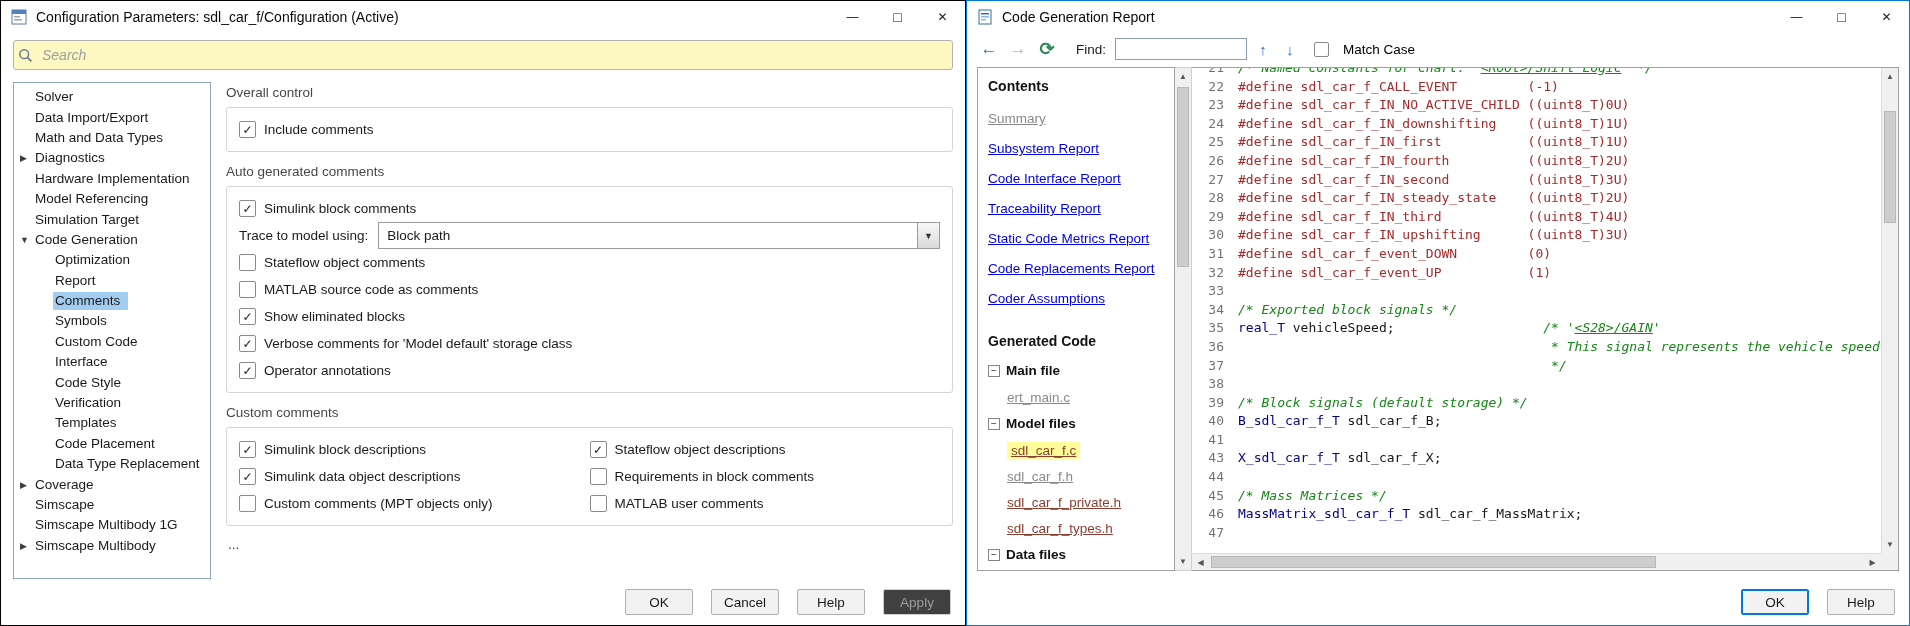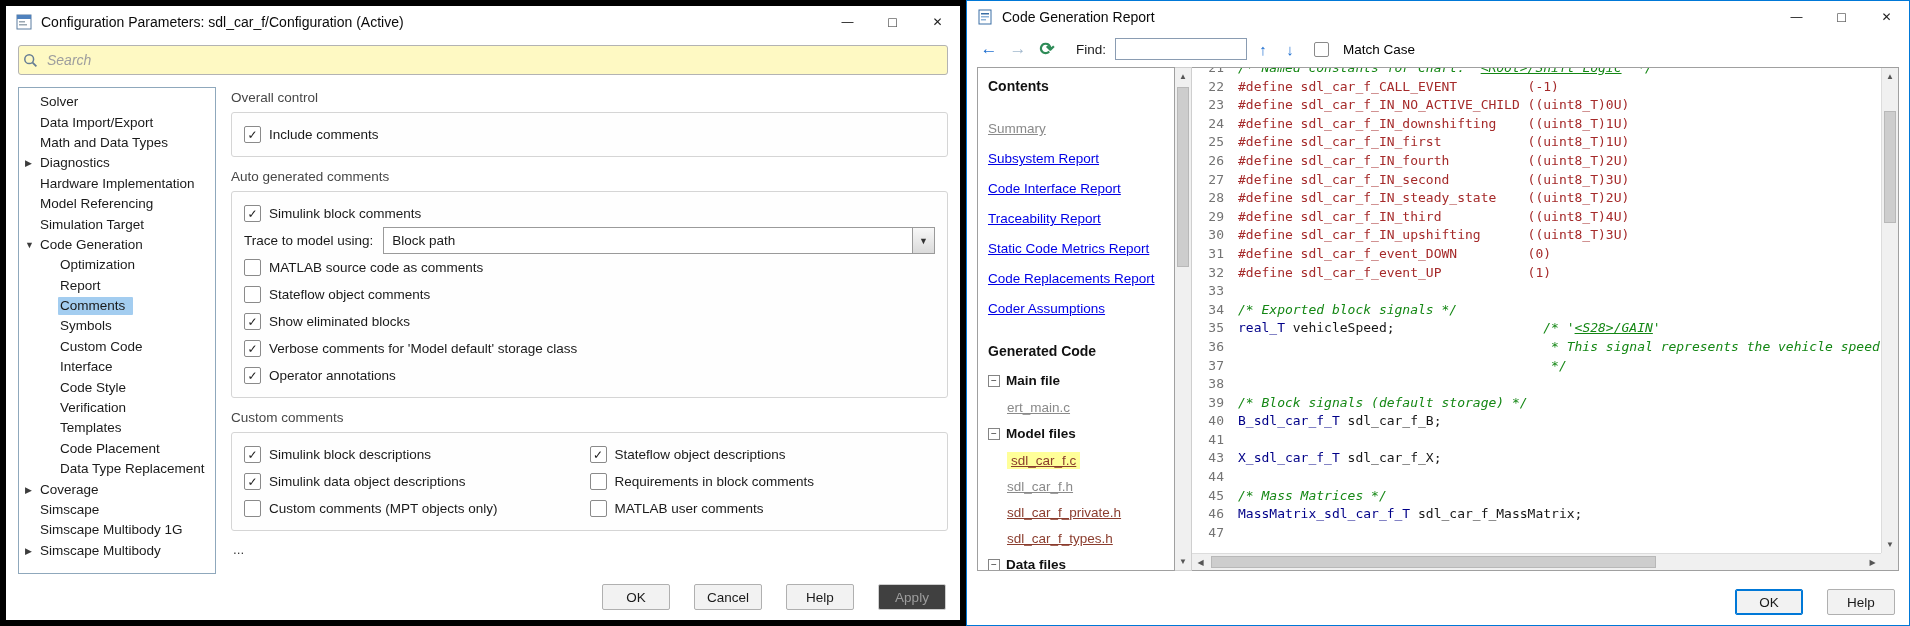--- a/index.html
+++ b/index.html
@@ -1,19 +1,19 @@
 <!DOCTYPE html>
 <html><head>
 <meta charset="utf-8">
 <style>
   html,body{margin:0;padding:0}
   body{width:1910px;height:626px;overflow:hidden;font-family:"Liberation Sans",sans-serif;background:#c8c8c8}
   .screen{width:1910px;height:626px;display:flex}
   .window{height:626px;background:#fff;box-sizing:border-box;display:flex;flex-direction:column}
-  .left-window{width:966px;border:6px solid #000000}
+  .left-window{width:966px;border:1px solid #000000}
   .right-window{width:944px;border:1px solid #0078d7}
 
   
   .titlebar{height:32px;flex:0 0 32px;display:flex;align-items:center;padding-left:9px;background:#fff}
   .app-icon{width:18px;height:18px;display:inline-flex;align-items:center;justify-content:center}
   .titlebar .title{font-size:14px;color:#0a0a0a;margin-left:8px;flex:1;white-space:nowrap;overflow:hidden}
   .win-controls{display:flex;height:100%}
   .win-btn{width:45px;height:100%;display:flex;align-items:center;justify-content:center;font-size:12px;color:#1a1a1a}
   .win-btn.maxi{font-size:14px}
 
@@ -36,38 +36,38 @@
   .group-row{display:flex;align-items:center;min-height:27px}
   .cell{display:flex;align-items:center;flex:1;min-width:0}
   .cbx{width:15px;height:15px;flex:0 0 15px;border:1px solid #8a8a8a;border-radius:2px;background:#fff;display:inline-flex;align-items:center;justify-content:center;font-size:12px;line-height:12px;color:#1e1e1e;margin-right:8px}
   .cbx.small{width:13px;height:13px;flex:0 0 13px}
   .cbx-label{white-space:nowrap;overflow:hidden;text-overflow:ellipsis}
   .trace-label{margin-right:10px;white-space:nowrap}
   .combo{flex:1;height:25px;border:1px solid #9a9a9a;display:flex;align-items:center;background:#fff;min-width:0}
   .combo-text{flex:1;padding:0 8px;white-space:nowrap;overflow:hidden}
   .combo-btn{width:22px;height:100%;border-left:1px solid #9a9a9a;background:linear-gradient(#f8f8f8,#dadada);display:flex;align-items:center;justify-content:center;font-size:9px;color:#333;box-sizing:border-box}
   .more{margin:11px 2px;color:#3a3a3a}
-  .dialog-buttons{flex:0 0 46px;display:flex;align-items:center;justify-content:flex-end;gap:24px;padding-right:14px}
+  .dialog-buttons{flex:0 0 46px;display:flex;align-items:center;justify-content:flex-end;gap:18px;padding-right:14px}
   .btn{min-width:68px;height:26px;background:#f2f2f2;border:1px solid #b0b0b0;border-radius:2px;font-size:13.5px;color:#1a1a1a;display:inline-flex;align-items:center;justify-content:center;box-sizing:border-box}
   .btn.disabled{color:#9d9d9d;border-color:#cfcfcf;background:#404040}
   .btn.default{border:1px solid #0078d7;box-shadow:inset 0 0 0 1px #0078d7}
 
   
   .report-toolbar{flex:0 0 32px;display:flex;align-items:center;padding:0 10px;gap:5px}
   .tb-icon{width:24px;height:24px;display:inline-flex;align-items:center;justify-content:center;font-size:17px;font-weight:bold}
   .tb-icon.back{color:#1f6fd0}
   .tb-icon.forward{color:#a2b8cd}
   .tb-icon.refresh{color:#2e8b57;font-size:18px}
   .find-label{font-size:13.5px;margin-left:12px;color:#1a1a1a}
   .find-input{width:132px;height:22px;border:1px solid #8a9cb2;font-size:13px;padding:0 5px;margin-left:4px;font-family:inherit;box-sizing:border-box}
   .find-arrow{width:22px;height:22px;display:inline-flex;align-items:center;justify-content:center;color:#1f6fd0;font-weight:bold;font-size:15px}
   .match-case{display:flex;align-items:flex-end;gap:6px;margin-left:8px;font-size:13.5px;color:#000000}
   .report-body{flex:1;display:flex;padding:2px 10px 8px;min-height:0}
   .contents-panel{width:198px;flex:0 0 198px;border:1px solid #a0a0a0;padding:10px 10px;overflow:hidden;font-size:13.5px;box-sizing:border-box;background:#fff}
-  .contents-header{font-weight:bold;color:#111;margin-bottom:26px;font-size:14px}
+  .contents-header{font-weight:bold;color:#111;margin-bottom:16px;font-size:14px}
   .toc-link{text-decoration:underline;margin-bottom:13px;line-height:17px;white-space:nowrap;overflow:hidden;text-overflow:ellipsis}
   .toc-link.blue{color:#0000e6}
   .toc-link.gray{color:#8a8a8a}
   .gc-header{font-weight:bold;color:#111;margin:26px 0 14px;font-size:14px}
   .ft-group{display:flex;align-items:center;margin:0 0 12px}
   .expander{width:12px;height:12px;border:1px solid #848484;display:inline-flex;align-items:center;justify-content:center;font-size:10px;line-height:10px;color:#333;margin-right:6px;background:#fff;box-sizing:border-box}
   .ft-group-label{font-weight:bold;color:#111}
   .ft-file{margin:0 0 11px;padding-left:19px;white-space:nowrap}
   .ft-link{text-decoration:underline}
   .ft-link.maroon{color:#8b3d2e}
@@ -246,27 +246,27 @@
                   <span class="trace-label">Trace to model using:</span>
                   <span class="combo">
                     <span class="combo-text">Block path</span>
                     <span class="combo-btn">▼</span>
                   </span>
                 </span>
               </div>
               <div class="group-row">
                 <span class="cell">
                   <span class="cbx"></span>
+                  <span class="cbx-label">Stateflow object comments</span>
+                </span>
+              </div>
+              <div class="group-row">
+                <span class="cell">
+                  <span class="cbx"></span>
                   <span class="cbx-label">MATLAB source code as comments</span>
-                </span>
-              </div>
-              <div class="group-row">
-                <span class="cell">
-                  <span class="cbx"></span>
-                  <span class="cbx-label">Stateflow object comments</span>
                 </span>
               </div>
               <div class="group-row">
                 <span class="cell">
                   <span class="cbx checked">✓</span>
                   <span class="cbx-label">Show eliminated blocks</span>
                 </span>
               </div>
               <div class="group-row">
                 <span class="cell">

